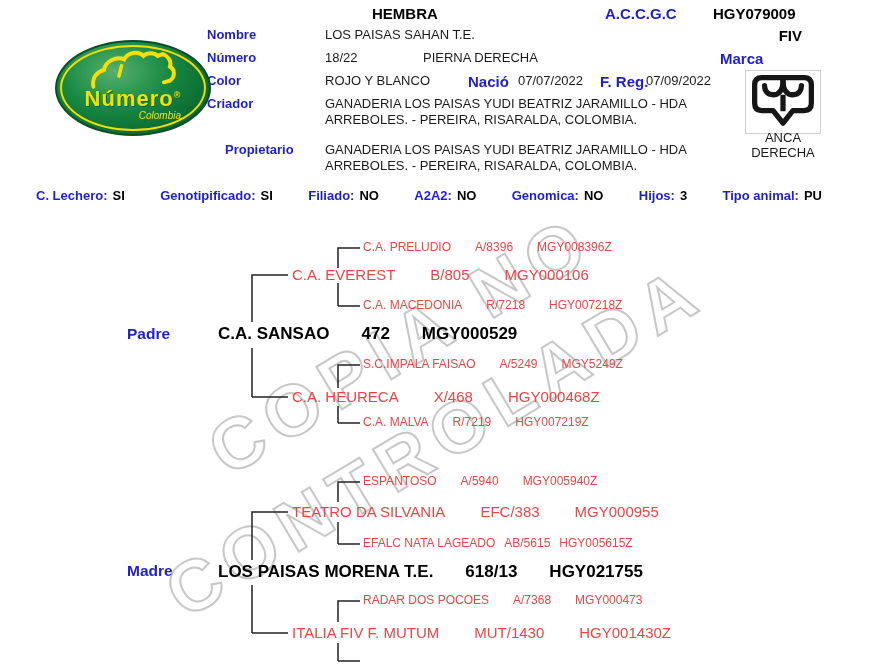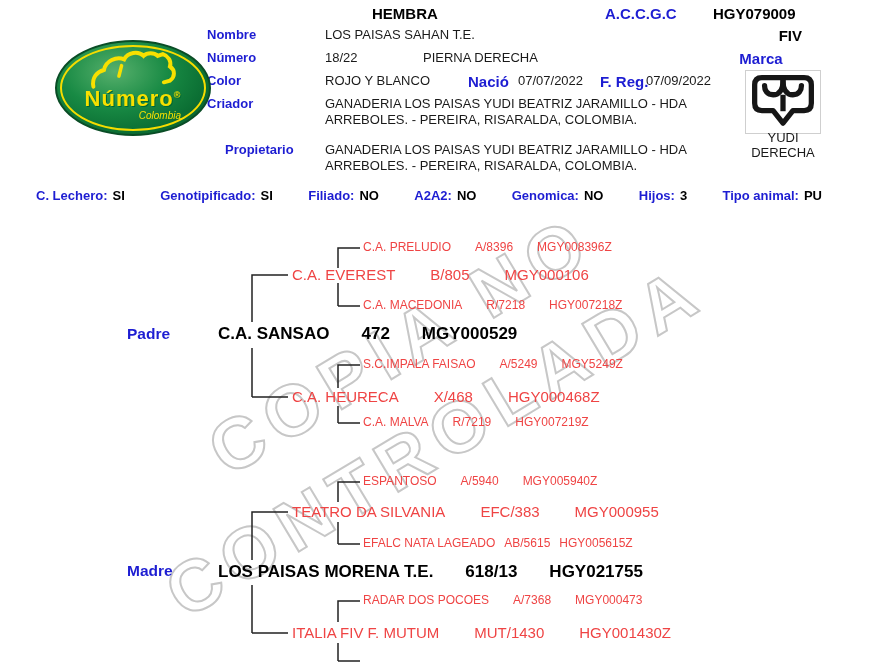--- a/index.html
+++ b/index.html
@@ -85,21 +85,21 @@
   <div class="abs blue fs13" style="left:605px;top:5px;">A.C.C.G.C</div>
   <div class="abs b fs13" style="left:713px;top:5px;">HGY079009</div>
 
   <div class="flabel" style="top:27px;">Nombre</div>
   <div class="fvalue" style="top:27px;">LOS PAISAS SAHAN T.E.</div>
   <div class="abs b fs13" style="left:720px;top:27px;width:82px;text-align:right;">FIV</div>
 
   <div class="flabel" style="top:50px;">Número</div>
   <div class="fvalue" style="top:50px;">18/22</div>
   <div class="fvalue" style="left:423px;top:50px;">PIERNA DERECHA</div>
-  <div class="abs blue fs13" style="left:720px;top:50px;width:82px;text-align:center;">Marca</div>
+  <div class="abs blue fs13" style="left:720px;top:50px;width:82px;text-align:left;">Marca</div>
 
   <div class="flabel" style="top:73px;">Color</div>
   <div class="fvalue" style="top:73px;">ROJO Y BLANCO</div>
   <div class="abs blue fs13" style="left:468px;top:73px;">Nació</div>
   <div class="fvalue" style="left:518px;top:73px;">07/07/2022</div>
   <div class="abs blue fs13" style="left:600px;top:73px;">F. Reg.</div>
   <div class="fvalue" style="left:646px;top:73px;">07/09/2022</div>
 
   <div class="flabel" style="top:96px;">Criador</div>
   <div class="fvalue wrap" style="top:96px;">GANADERIA LOS PAISAS YUDI BEATRIZ JARAMILLO - HDA ARREBOLES.  - PEREIRA, RISARALDA, COLOMBIA.</div>
@@ -109,21 +109,21 @@
 
   <div class="marca-box">
     <svg viewBox="0 0 100 88" width="66" height="58">
       <path d="M18,7 H82 Q93,7 93,18 V46 Q93,57 82,57 H65 L50,76 L35,57 H18 Q7,57 7,46 V18 Q7,7 18,7 Z" fill="none" stroke="#161616" stroke-width="8" stroke-linejoin="round"></path>
       <path d="M50,8 V12 C50,27 43,33 35,33 C26,33 22,27 22,19" fill="none" stroke="#161616" stroke-width="8" stroke-linecap="round"></path>
       <path d="M50,12 C50,27 57,33 65,33 C74,33 78,27 78,19" fill="none" stroke="#161616" stroke-width="8" stroke-linecap="round"></path>
       <path d="M50,33 L50,58" fill="none" stroke="#161616" stroke-width="8"></path>
     </svg>
   </div>
   <div class="anca">
-    <div>YUDI</div>
+    <div>ANCA</div>
     <div>DERECHA</div>
   </div>
 
   <div class="attrs">
     <span class="attr"><span class="al">C. Lechero:</span><span class="av">SI</span></span>
     <span class="attr"><span class="al">Genotipificado:</span><span class="av">SI</span></span>
     <span class="attr"><span class="al">Filiado:</span><span class="av">NO</span></span>
     <span class="attr"><span class="al">A2A2:</span><span class="av">NO</span></span>
     <span class="attr"><span class="al">Genomica:</span><span class="av">NO</span></span>
     <span class="attr"><span class="al">Hijos:</span><span class="av">3</span></span>

